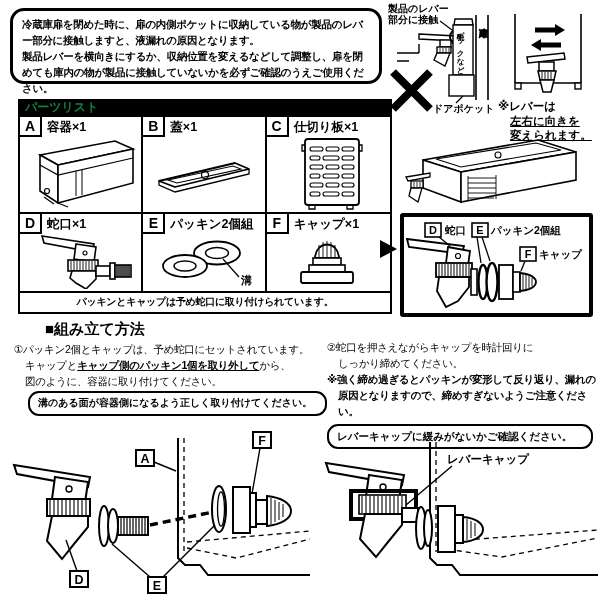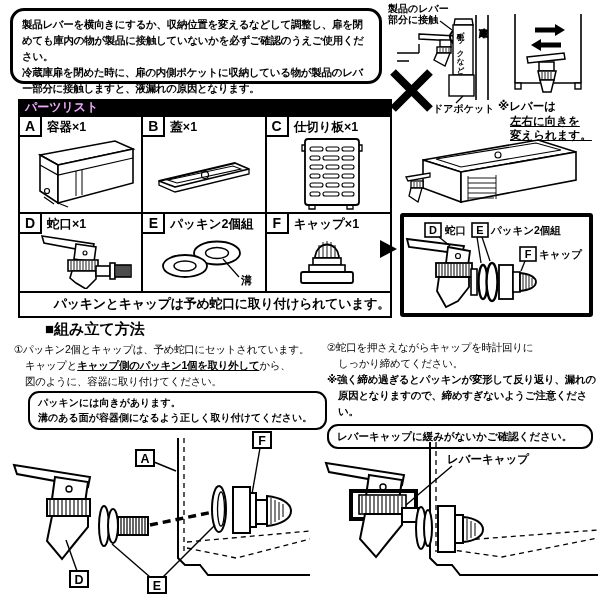--- a/index.html
+++ b/index.html
@@ -22,41 +22,41 @@
   .d-label{position:absolute;font-weight:bold;white-space:nowrap;}
   .vtext{
     position:absolute;writing-mode:vertical-rl;text-orientation:upright;
     font-weight:bold;white-space:nowrap;letter-spacing:0px;
   }
   .lever-note{left:498px;top:99px;font-size:11.5px;font-weight:bold;line-height:14.5px;}
   .lever-note .ind{padding-left:12px;text-decoration:underline;}
   
   .parts-list{left:18px;top:99px;width:374px;}
   .parts-title{
-    background:#000;color:#f0abfc;font-weight:bold;font-size:12px;
+    background:#000;color:#15803d;font-weight:bold;font-size:12px;
     padding:2px 7px 3px;height:13px;line-height:13px;
   }
   .parts-grid{
     display:grid;grid-template-columns:1fr 1fr 1fr;grid-template-rows:97px 77px;
     border:2px solid #000;border-top:none;box-sizing:border-box;width:374px;
   }
   .part-cell{position:relative;border-right:2px solid #000;border-bottom:2px solid #000;overflow:hidden;}
   .part-cell.last-col{border-right:none;}
   .part-cell.last-row{border-bottom:none;}
   .part-letter{
     position:absolute;left:0;top:0;width:20px;height:18px;
     border-right:2px solid #000;border-bottom:2px solid #000;background:#fff;
     display:flex;align-items:center;justify-content:center;
     font-weight:bold;font-size:14px;z-index:2;
   }
   .part-name{position:absolute;left:27px;top:2px;font-weight:bold;font-size:12.5px;white-space:nowrap;z-index:2;}
   .part-art{position:absolute;left:0;top:18px;}
   .parts-note{
-    border:2px solid #000;border-top:none;text-align:right;
-    font-weight:bold;font-size:13px;padding:2px 0 3px;letter-spacing:-0.3px;
+    border:2px solid #000;border-top:none;text-align:center;
+    font-weight:bold;font-size:10px;padding:2px 0 3px;letter-spacing:-0.3px;
   }
   
   .arrow-right{
     left:380px;top:240px;width:0;height:0;
     border-top:9px solid transparent;border-bottom:9px solid transparent;
     border-left:17px solid #000;
   }
   
   .detail-box{
     left:400px;top:213px;width:193px;height:104px;box-sizing:border-box;
@@ -70,22 +70,22 @@
   .note-round{
     box-sizing:border-box;border:2.5px solid #000;border-radius:11px;
     padding:3px 8px;font-weight:bold;line-height:14.5px;white-space:nowrap;
   }
   .caution{font-weight:bold;}
 </style>
 </head>
 <body>
 
 <div class="abs warning-box">
+  <div>冷蔵庫扉を閉めた時に、扉の内側ポケットに収納している物が製品のレバー部分に接触しますと、液漏れの原因となります。</div>
   <div>製品レバーを横向きにするか、収納位置を変えるなどして調整し、扉を閉めても庫内の物が製品に接触していないかを必ずご確認のうえご使用ください。</div>
-  <div>冷蔵庫扉を閉めた時に、扉の内側ポケットに収納している物が製品のレバー部分に接触しますと、液漏れの原因となります。</div>
 </div>
 
 <div class="diagram" style="left:383px;top:0;width:117px;height:135px;">
   <svg width="117" height="135" viewBox="0 0 117 135">
     <path d="M14,53 h22 M36,53 v-9 M14,61 h12" fill="none" stroke="#000" stroke-width="1.4"></path>
 
     <polygon points="36,34 73,36 73,41 36,39" fill="#fff" stroke="#000" stroke-width="1.4"></polygon>
     <rect x="57" y="40" width="11" height="7" fill="#fff" stroke="#000" stroke-width="1.4"></rect>
     <rect x="54" y="47" width="14" height="6" fill="#fff" stroke="#000" stroke-width="1.4"></rect>
     <path d="M57,48 v4 M60,48 v4 M63,48 v4 M66,48 v4" stroke="#000" stroke-width="0.8"></path>
@@ -294,21 +294,20 @@
 
 <div class="abs assembly-title">■組み立て方法</div>
 
 <div class="abs step-text" style="left:14px;top:341px;width:318px;">
   <div>①パッキン2個とキャップは、予め蛇口にセットされています。</div>
   <div class="ind"><span>キャップと</span><span class="em-underline">キャップ側のパッキン1個を取り外して</span><span>から、</span></div>
   <div class="ind">図のように、容器に取り付けてください。</div>
 </div>
 
 <div class="abs note-round" style="left:28px;top:391px;width:299px;font-size:10px;">
-  <div>パッキンには向きがあります。</div>
   <div>溝のある面が容器側になるよう正しく取り付けてください。</div>
 </div>
 
 <div class="abs step-text" style="left:327px;top:339px;width:270px;">
   <div>②蛇口を押さえながらキャップを時計回りに</div>
   <div class="ind">しっかり締めてください。</div>
   <div class="caution">※強く締め過ぎるとパッキンが変形して反り返り、漏れの</div>
   <div class="caution ind">原因となりますので、締めすぎないようご注意ください。</div>
 </div>
 

